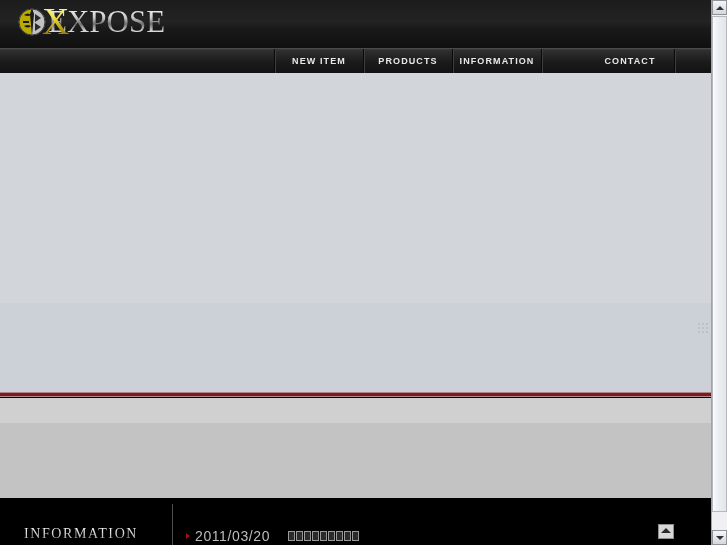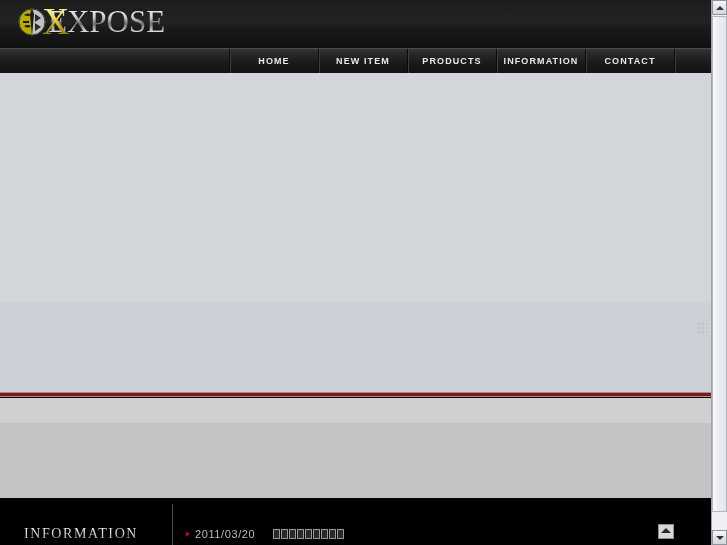--- a/index.html
+++ b/index.html
@@ -105,20 +105,21 @@
     font-size: 9px;
     letter-spacing: 1.1px;
     font-weight: 700;
     border-left: 1px solid #0a0a0a;
     box-shadow: inset 1px 0 0 #3d3d3d;
     cursor: pointer;
     white-space: nowrap;
   }
   .nav-item.last {
     border-right: 1px solid #0a0a0a;
+    padding-left: 44px;
   }
   #nav-tail {
     width: 36px;
     height: 24px;
     box-shadow: inset 1px 0 0 #3d3d3d;
   }
 
   
   #main {
     position: absolute;
@@ -223,21 +224,21 @@
   .news-bullet {
     width: 0; height: 0;
     border-top: 3px solid transparent;
     border-bottom: 3px solid transparent;
     border-left: 4px solid #a01010;
     margin-right: 5px;
   }
   .news-date {
     color: #bdbdbd;
     font-family: "Liberation Sans", sans-serif;
-    font-size: 11px;
+    font-size: 14px;
     letter-spacing: .6px;
     white-space: nowrap;
   }
   .news-title {
     margin-left: 18px;
     display: flex;
     gap: 1px;
     cursor: pointer;
   }
   .tofu {
@@ -353,23 +354,20 @@
           </svg>
         </span>
         <span class="logo-word">EXPOSE</span>
         <span class="logo-x">X</span>
       </div>
     </div>
 
     <nav id="nav">
       <div id="nav-spacer"></div>
       <div class="nav-item">
-        <span>HOME</span>
-      </div>
-      <div class="nav-item">
         <span>NEW ITEM</span>
       </div>
       <div class="nav-item">
         <span>PRODUCTS</span>
       </div>
       <div class="nav-item">
         <span>INFORMATION</span>
       </div>
       <div class="nav-item last">
         <span>CONTACT</span>

